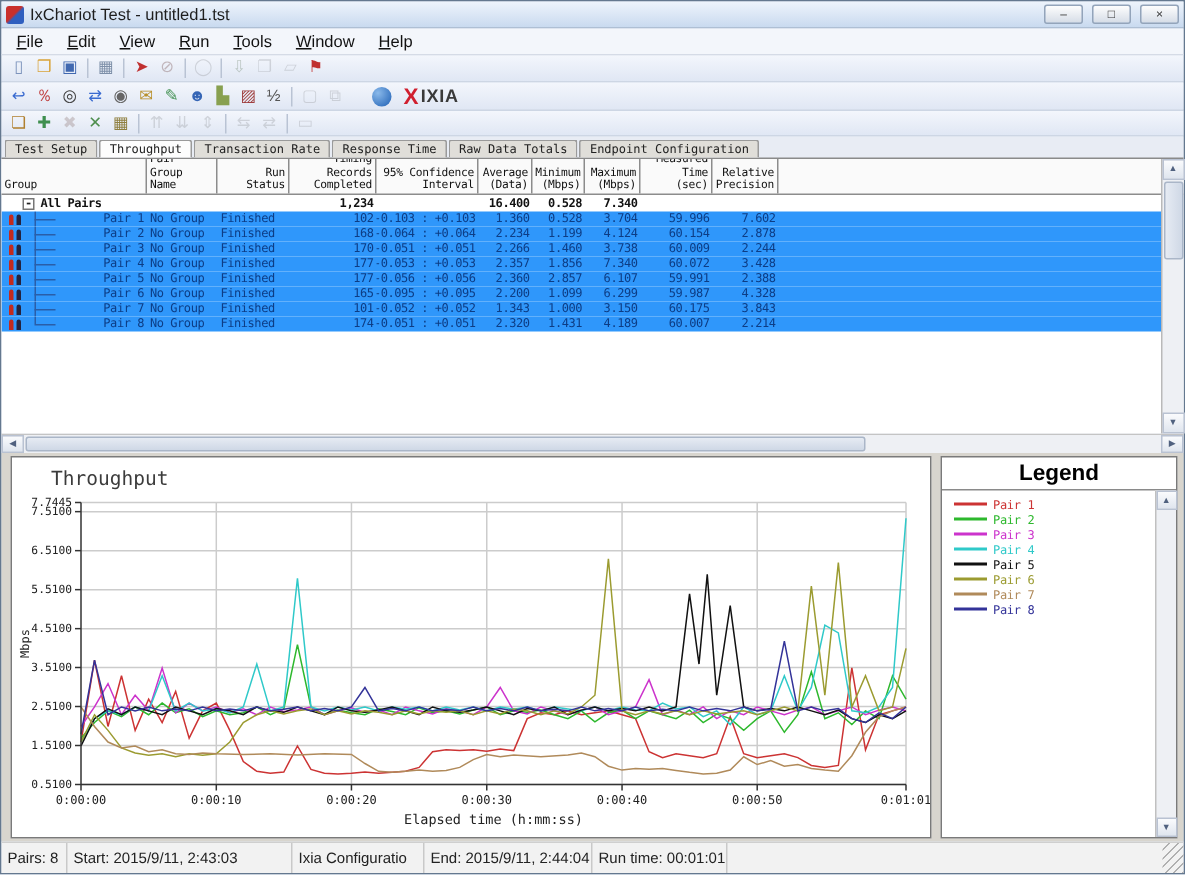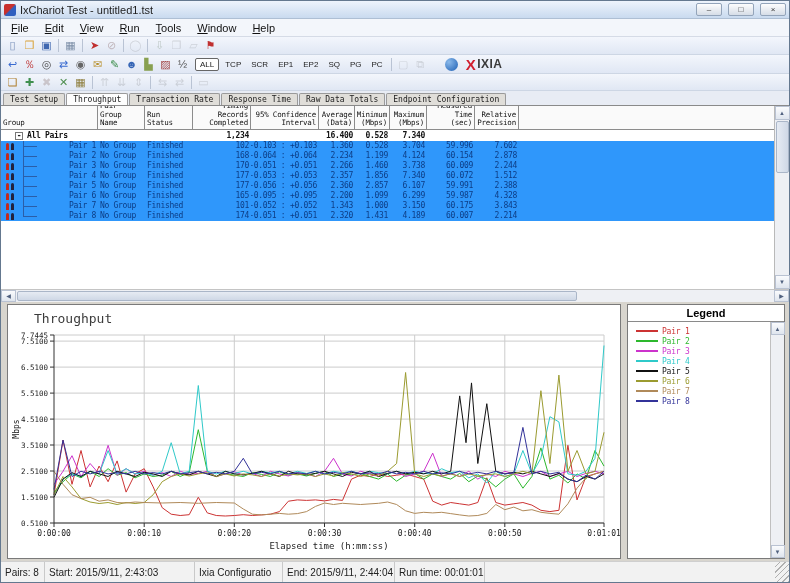--- a/index.html
+++ b/index.html
@@ -85,21 +85,21 @@
     display:flex;align-items:center}
   .sb-btn-h{width:15px;height:12px;flex:none;font-size:6px;line-height:11px;text-align:center;
     color:#50617f;background:linear-gradient(#fafbfd,#dfe5ee);border:1px solid #b9c2d2}
   .sb-thumb-h{height:10px;width:560px;flex:none;margin:0 1px;border-radius:2px;
     background:linear-gradient(#e6ebf3,#cfd8e6);border:1px solid #aab6c8}
   .sb-fill{flex:1}
   
   .bottom{flex:1;display:flex;background:#d8d5ce;padding:2px 4px 2px 6px;gap:6px;min-height:0}
   .chart-panel{width:614px;flex:none;background:#fff;border:1px solid #7a7a7a;overflow:hidden}
   .legend-panel{flex:1;background:#fff;border:1px solid #7a7a7a;display:flex;flex-direction:column}
-  .legend-title{font-size:11px;font-weight:bold;text-align:center;
+  .legend-title{font-size:15px;font-weight:bold;text-align:center;
     border-bottom:1px solid #8a8a8a;padding:2px 0;flex:none}
   .legend-body{flex:1;position:relative;padding:4px 18px 3px 8px}
   .legend-item{display:flex;align-items:center;height:10px;gap:4px}
   .lswatch{width:22px;height:2px;flex:none}
   .llabel{font-family:"DejaVu Sans Mono",monospace;font-size:8px;letter-spacing:-.2px}
   .legend-scroll{position:absolute;top:0;right:0;bottom:0;width:14px;background:#eef0f4;
     border-left:1px solid #c0c0c0;display:flex;flex-direction:column;align-items:center}
   
   .statusbar{height:21px;flex:none;background:#f2f2f2;border-top:1px solid #cfcfcf;
     display:flex;align-items:stretch;font-size:10px;color:#222}
@@ -158,30 +158,20 @@
         <span class="icon" style="color: rgb(68, 68, 68);">◎</span>
         <span class="icon" style="color: rgb(58, 107, 208);">⇄</span>
         <span class="icon" style="color: rgb(102, 102, 102);">◉</span>
         <span class="icon" style="color: rgb(184, 144, 44);">✉</span>
         <span class="icon" style="color: rgb(63, 143, 79);">✎</span>
         <span class="icon" style="color: rgb(53, 101, 181);">☻</span>
         <span class="icon" style="color: rgb(136, 160, 80);">▙</span>
         <span class="icon" style="color: rgb(160, 64, 64);">▨</span>
         <span class="icon" style="color: rgb(85, 85, 85);">½</span>
       </span>
-    <span id="proto-buttons" style="display:flex;align-items:center;margin-left:3px">
-        <span class="proto active">ALL</span>
-        <span class="proto">TCP</span>
-        <span class="proto">SCR</span>
-        <span class="proto">EP1</span>
-        <span class="proto">EP2</span>
-        <span class="proto">SQ</span>
-        <span class="proto">PG</span>
-        <span class="proto">PC</span>
-      </span>
     <span class="tsep"></span>
     <span id="run-tail-icons" style="display:flex;align-items:center">
         <span class="icon disabled" style="color: rgb(154, 166, 186);">▢</span>
         <span class="icon disabled" style="color: rgb(154, 166, 186);">⧉</span>
       </span>
     <span class="info-icon"></span>
     <span class="logo">
         <span class="x">X</span>
         <span>IXIA</span>
       </span>
@@ -211,21 +201,21 @@
       <span class="tab">Response Time</span>
       <span class="tab">Raw Data Totals</span>
       <span class="tab">Endpoint Configuration</span>
     </div>
 
   <div class="gridwrap">
     <div class="grid-header" id="grid-header">
         <div class="hcell" style="width: 97px;">Group</div>
         <div class="hcell" style="width: 47px;">Pair Group
 Name</div>
-        <div class="hcell" style="width: 48px;">Run Status</div>
+        <div class="hcell" style="width: 48px; text-align: right;">Run Status</div>
         <div class="hcell r" style="width: 58px;">Timing Records
 Completed</div>
         <div class="hcell r" style="width: 68px;">95% Confidence
 Interval</div>
         <div class="hcell r" style="width: 36px;">Average
 (Data)</div>
         <div class="hcell r" style="width: 35px;">Minimum
 (Mbps)</div>
         <div class="hcell r" style="width: 37px;">Maximum
 (Mbps)</div>
@@ -322,21 +312,21 @@
             <span class="plabel">Pair 4</span>
           </div>
           <div class="cell" style="width: 47px;">No Group</div>
           <div class="cell" style="width: 48px;">Finished</div>
           <div class="cell r" style="width: 58px;">177</div>
           <div class="cell r" style="width: 68px;">-0.053 : +0.053</div>
           <div class="cell r" style="width: 36px;">2.357</div>
           <div class="cell r" style="width: 35px;">1.856</div>
           <div class="cell r" style="width: 37px;">7.340</div>
           <div class="cell r" style="width: 48px;">60.072</div>
-          <div class="cell r" style="width: 44px;">1.512</div>
+          <div class="cell r" style="width: 44px;">3.428</div>
           <div class="cell cfill"></div>
         </div>
         <div class="grid-row sel">
           <div class="cell" style="width: 97px;">
             <span class="pi">
               <i class="a"></i>
               <i class="b"></i>
             </span>
             <span class="tree"></span>
             <span class="plabel">Pair 5</span>

